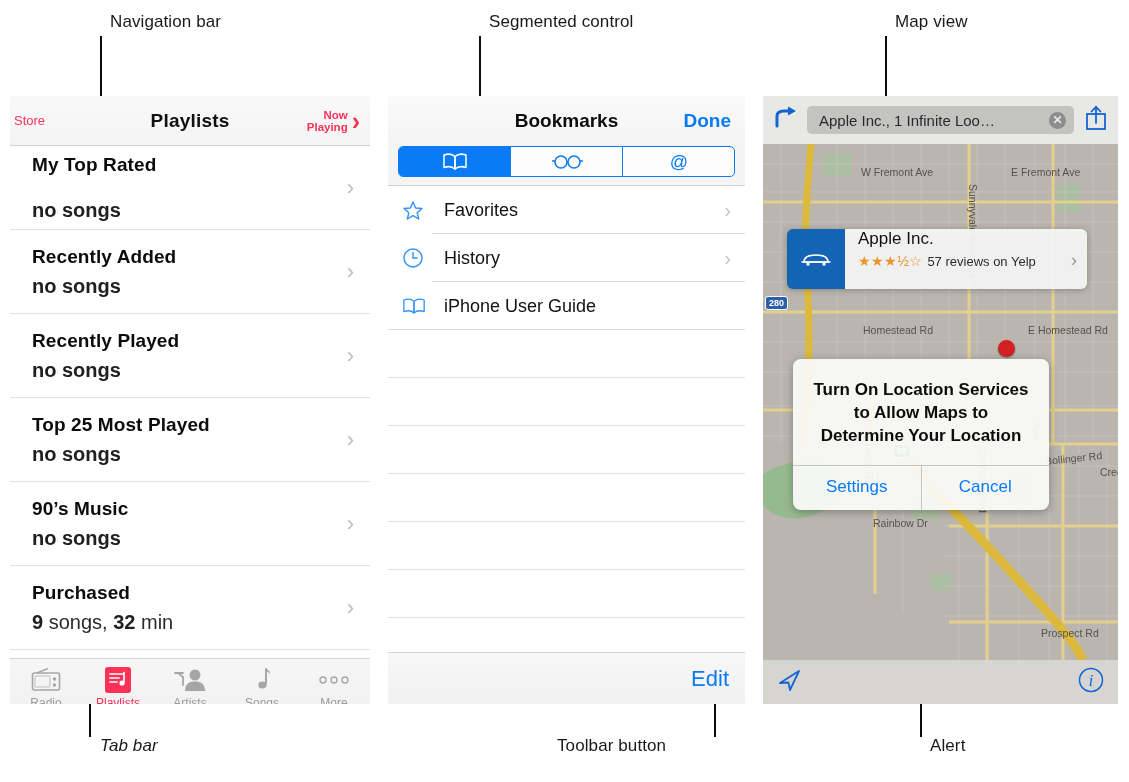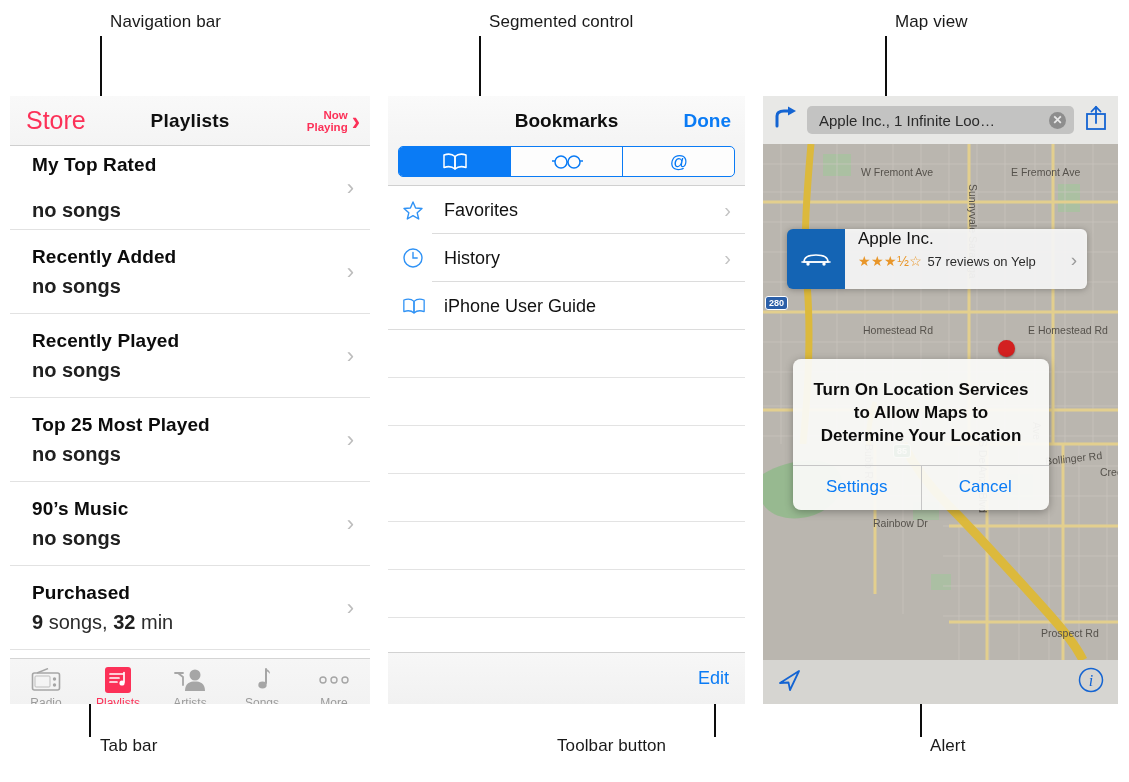--- a/index.html
+++ b/index.html
@@ -37,22 +37,22 @@
   
   #panel-music { left: 10px; width: 360px; height: 608px; }
   .navbar {
     height: 50px;
     background: linear-gradient(#f9f9f9, #f4f4f4);
     border-bottom: 1px solid #cfcfcf;
     display: flex; align-items: center;
     position: relative;
   }
   .nav-left {
-    position: absolute; left: 16px;
-    color: #fc3158; font-size: 25px;
+    position: absolute; left: 4px;
+    color: #fc3158; font-size: 13px;
   }
   .nav-title {
     width: 100%; text-align: center;
     font-size: 19px; font-weight: bold; color: #101010;
     letter-spacing: .2px;
   }
   .nav-right {
     position: absolute; right: 10px;
     display: flex; align-items: center; gap: 4px;
     color: #fc3158;
@@ -154,21 +154,21 @@
   .bm-empty .rule { position: absolute; left: 0; right: 0; bottom: 0; height: 1px; background: #e3e3e3; }
 
   .bm-toolbar {
     position: absolute; bottom: 0; left: 0; right: 0;
     height: 52px;
     background: linear-gradient(#f7f7f7, #f1f1f1);
     border-top: 1px solid #d2d2d2;
     display: flex; align-items: center; justify-content: flex-end;
     padding-right: 16px;
   }
-  .bm-edit { color: #0a7bf5; font-size: 18px; }
+  .bm-edit { color: #0a7bf5; font-size: 22px; }
 
   
   #panel-map { left: 763px; width: 355px; height: 608px; background: #b9b5ae; }
   .map-topbar {
     height: 48px;
     background: rgba(243,243,243,.82);
     display: flex; align-items: center;
     padding: 0 10px; gap: 10px;
     position: relative; z-index: 5;
   }
@@ -266,21 +266,21 @@
 
   <div class="anno" style="left:110px; top:12px;">Navigation bar</div>
   <div class="leader" style="left:100px; top:36px; height:80px;"></div>
 
   <div class="anno" style="left:489px; top:12px;">Segmented control</div>
   <div class="leader" style="left:479px; top:36px; height:127px;"></div>
 
   <div class="anno" style="left:895px; top:12px;">Map view</div>
   <div class="leader" style="left:885px; top:36px; height:152px;"></div>
 
-  <div class="anno" style="left:100px; top:736px;">Tab bar</div>
+  <div class="anno" style="left:100px; top:736px;font-style:italic;">Tab bar</div>
   <div class="leader" style="left:89px; top:672px; height:65px;"></div>
 
   <div class="anno" style="left:557px; top:736px;">Toolbar button</div>
   <div class="leader" style="left:714px; top:693px; height:44px;"></div>
 
   <div class="anno" style="left:930px; top:736px;">Alert</div>
   <div class="leader" style="left:920px; top:440px; height:297px;"></div>
 
   <div class="panel" id="panel-music">
 

